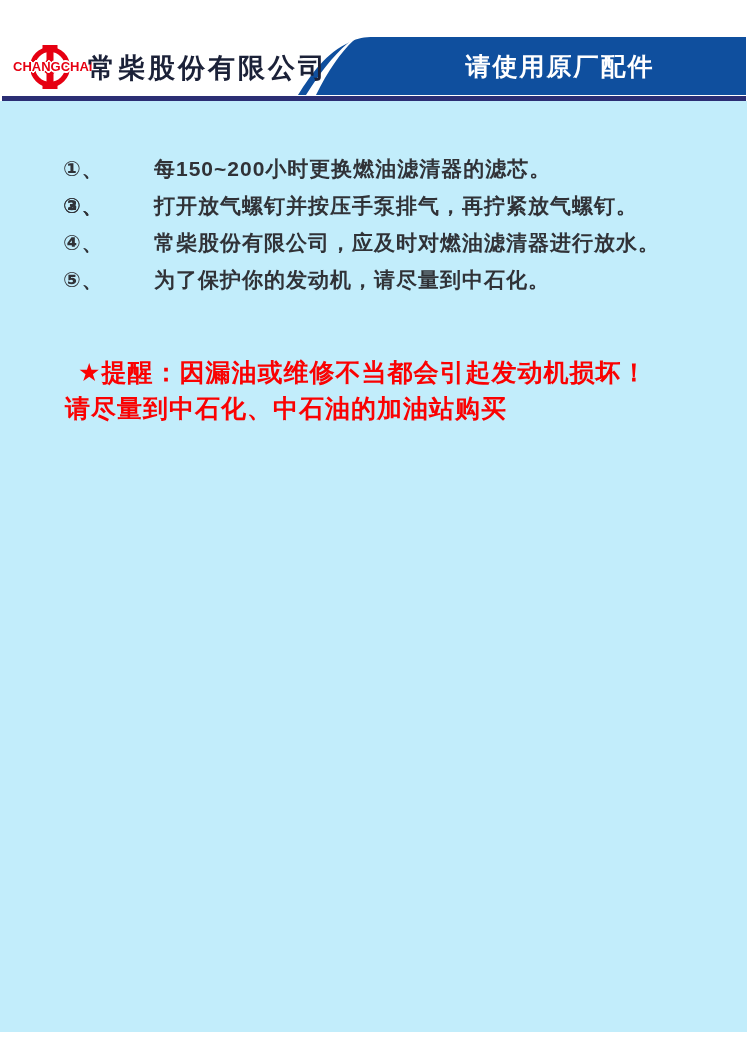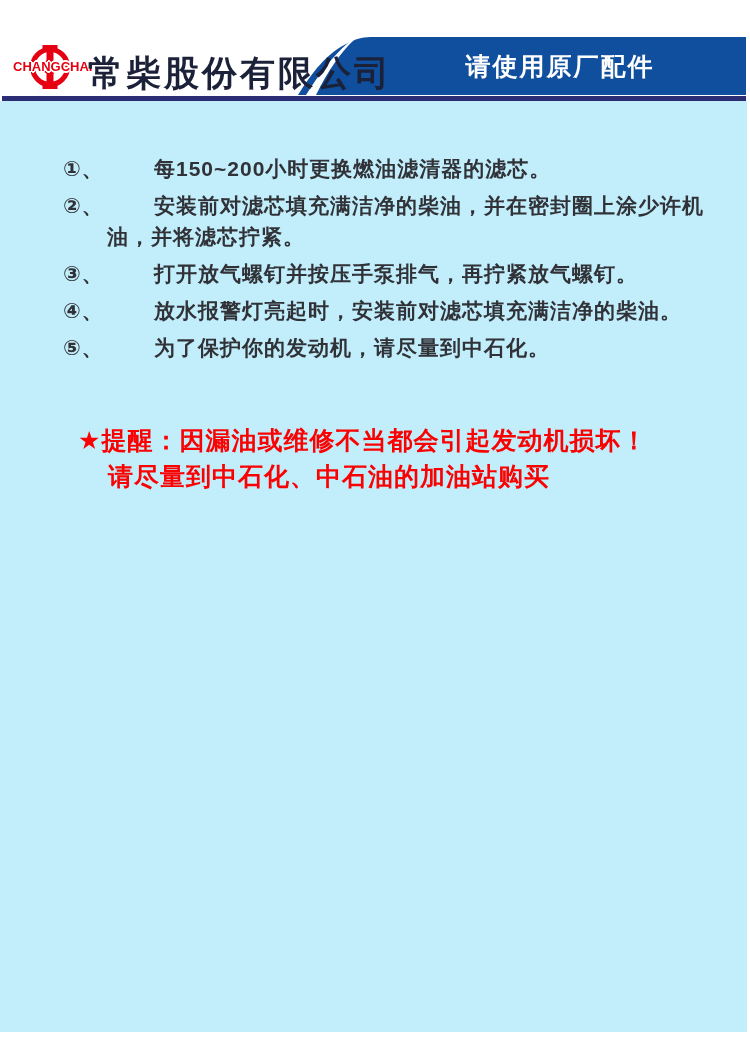--- a/index.html
+++ b/index.html
@@ -19,40 +19,40 @@
   .brand-text{
     position:absolute;left:0;top:15px;width:76px;text-align:center;
     color:#e60012;font-size:13px;font-weight:bold;letter-spacing:0px;
     text-shadow:-2px 0 0 #fff,2px 0 0 #fff,0 -2px 0 #fff,0 2px 0 #fff,
                 -1px -1px 0 #fff,1px -1px 0 #fff,-1px 1px 0 #fff,1px 1px 0 #fff;
     white-space:nowrap;
   }
   .company-name{
     position:absolute;left:88px;top:50px;
     font-family:"DejaVu Serif","Liberation Serif",serif;
-    font-size:35px;font-weight:bold;color:#1b2138;letter-spacing:3px;white-space:nowrap;
+    font-size:27px;font-weight:bold;color:#1b2138;letter-spacing:3px;white-space:nowrap;
   }
   .navy-line{position:absolute;top:96px;left:2px;right:4px;height:5px;background:#2b2e74;}
   
   .body-area{
     position:absolute;top:101px;left:0;right:3px;height:931px;background:#c2edfb;
   }
   .steps{
     margin:0;padding:52px 30px 0 107px;list-style:none;
     color:#303237;font-size:21px;font-weight:bold;line-height:31px;letter-spacing:1px;
   }
   .steps li{position:relative;margin-bottom:6px;}
   .step-marker{position:absolute;left:-44px;top:0;}
   .step-text{white-space:pre-line;margin-left:47px;}
   .warning{
     margin-top:59px;color:#fa0202;font-size:25px;font-weight:bold;
     line-height:36px;letter-spacing:1px;
   }
   .warning-line1{padding-left:78px;white-space:nowrap;}
-  .warning-line2{padding-left:108px;white-space:nowrap;}
+  .warning-line2{padding-left:65px;white-space:nowrap;}
 </style>
 </head>
 <body>
 
 <div class="page">
 
   <div class="header">
 
     <svg class="band-svg" viewBox="0 0 480 58" preserveAspectRatio="none">
       <path d="M 32,58 C 46,36 60,16 84,5 C 92,1 98,0 108,0 L 480,0 L 480,58 Z" fill="#0f4f9e"></path>
@@ -79,30 +79,28 @@
 
   <div class="body-area">
 
     <ul class="steps">
       <li>
         <span class="step-marker">①、</span>
         <span class="step-text">每150~200小时更换燃油滤清器的滤芯。</span>
       </li>
       <li>
         <span class="step-marker">②、</span>
-        <span class="step-text">安装前对滤芯填充满洁净的柴油，并在密封圈上涂少许机
-油，并将滤芯拧紧。</span>
       </li>
       <li>
         <span class="step-marker">③、</span>
         <span class="step-text">打开放气螺钉并按压手泵排气，再拧紧放气螺钉。</span>
       </li>
       <li>
         <span class="step-marker">④、</span>
-        <span class="step-text">放水报警灯亮起时，安装前对滤芯填充满洁净的柴油。</span>
+        <span class="step-text">常柴股份有限公司，应及时对燃油滤清器进行放水。</span>
       </li>
       <li>
         <span class="step-marker">⑤、</span>
         <span class="step-text">为了保护你的发动机，请尽量到中石化。</span>
       </li>
     </ul>
 
     <div class="warning">
       <div class="warning-line1">★提醒：因漏油或维修不当都会引起发动机损坏！</div>
       <div class="warning-line2">请尽量到中石化、中石油的加油站购买</div>

